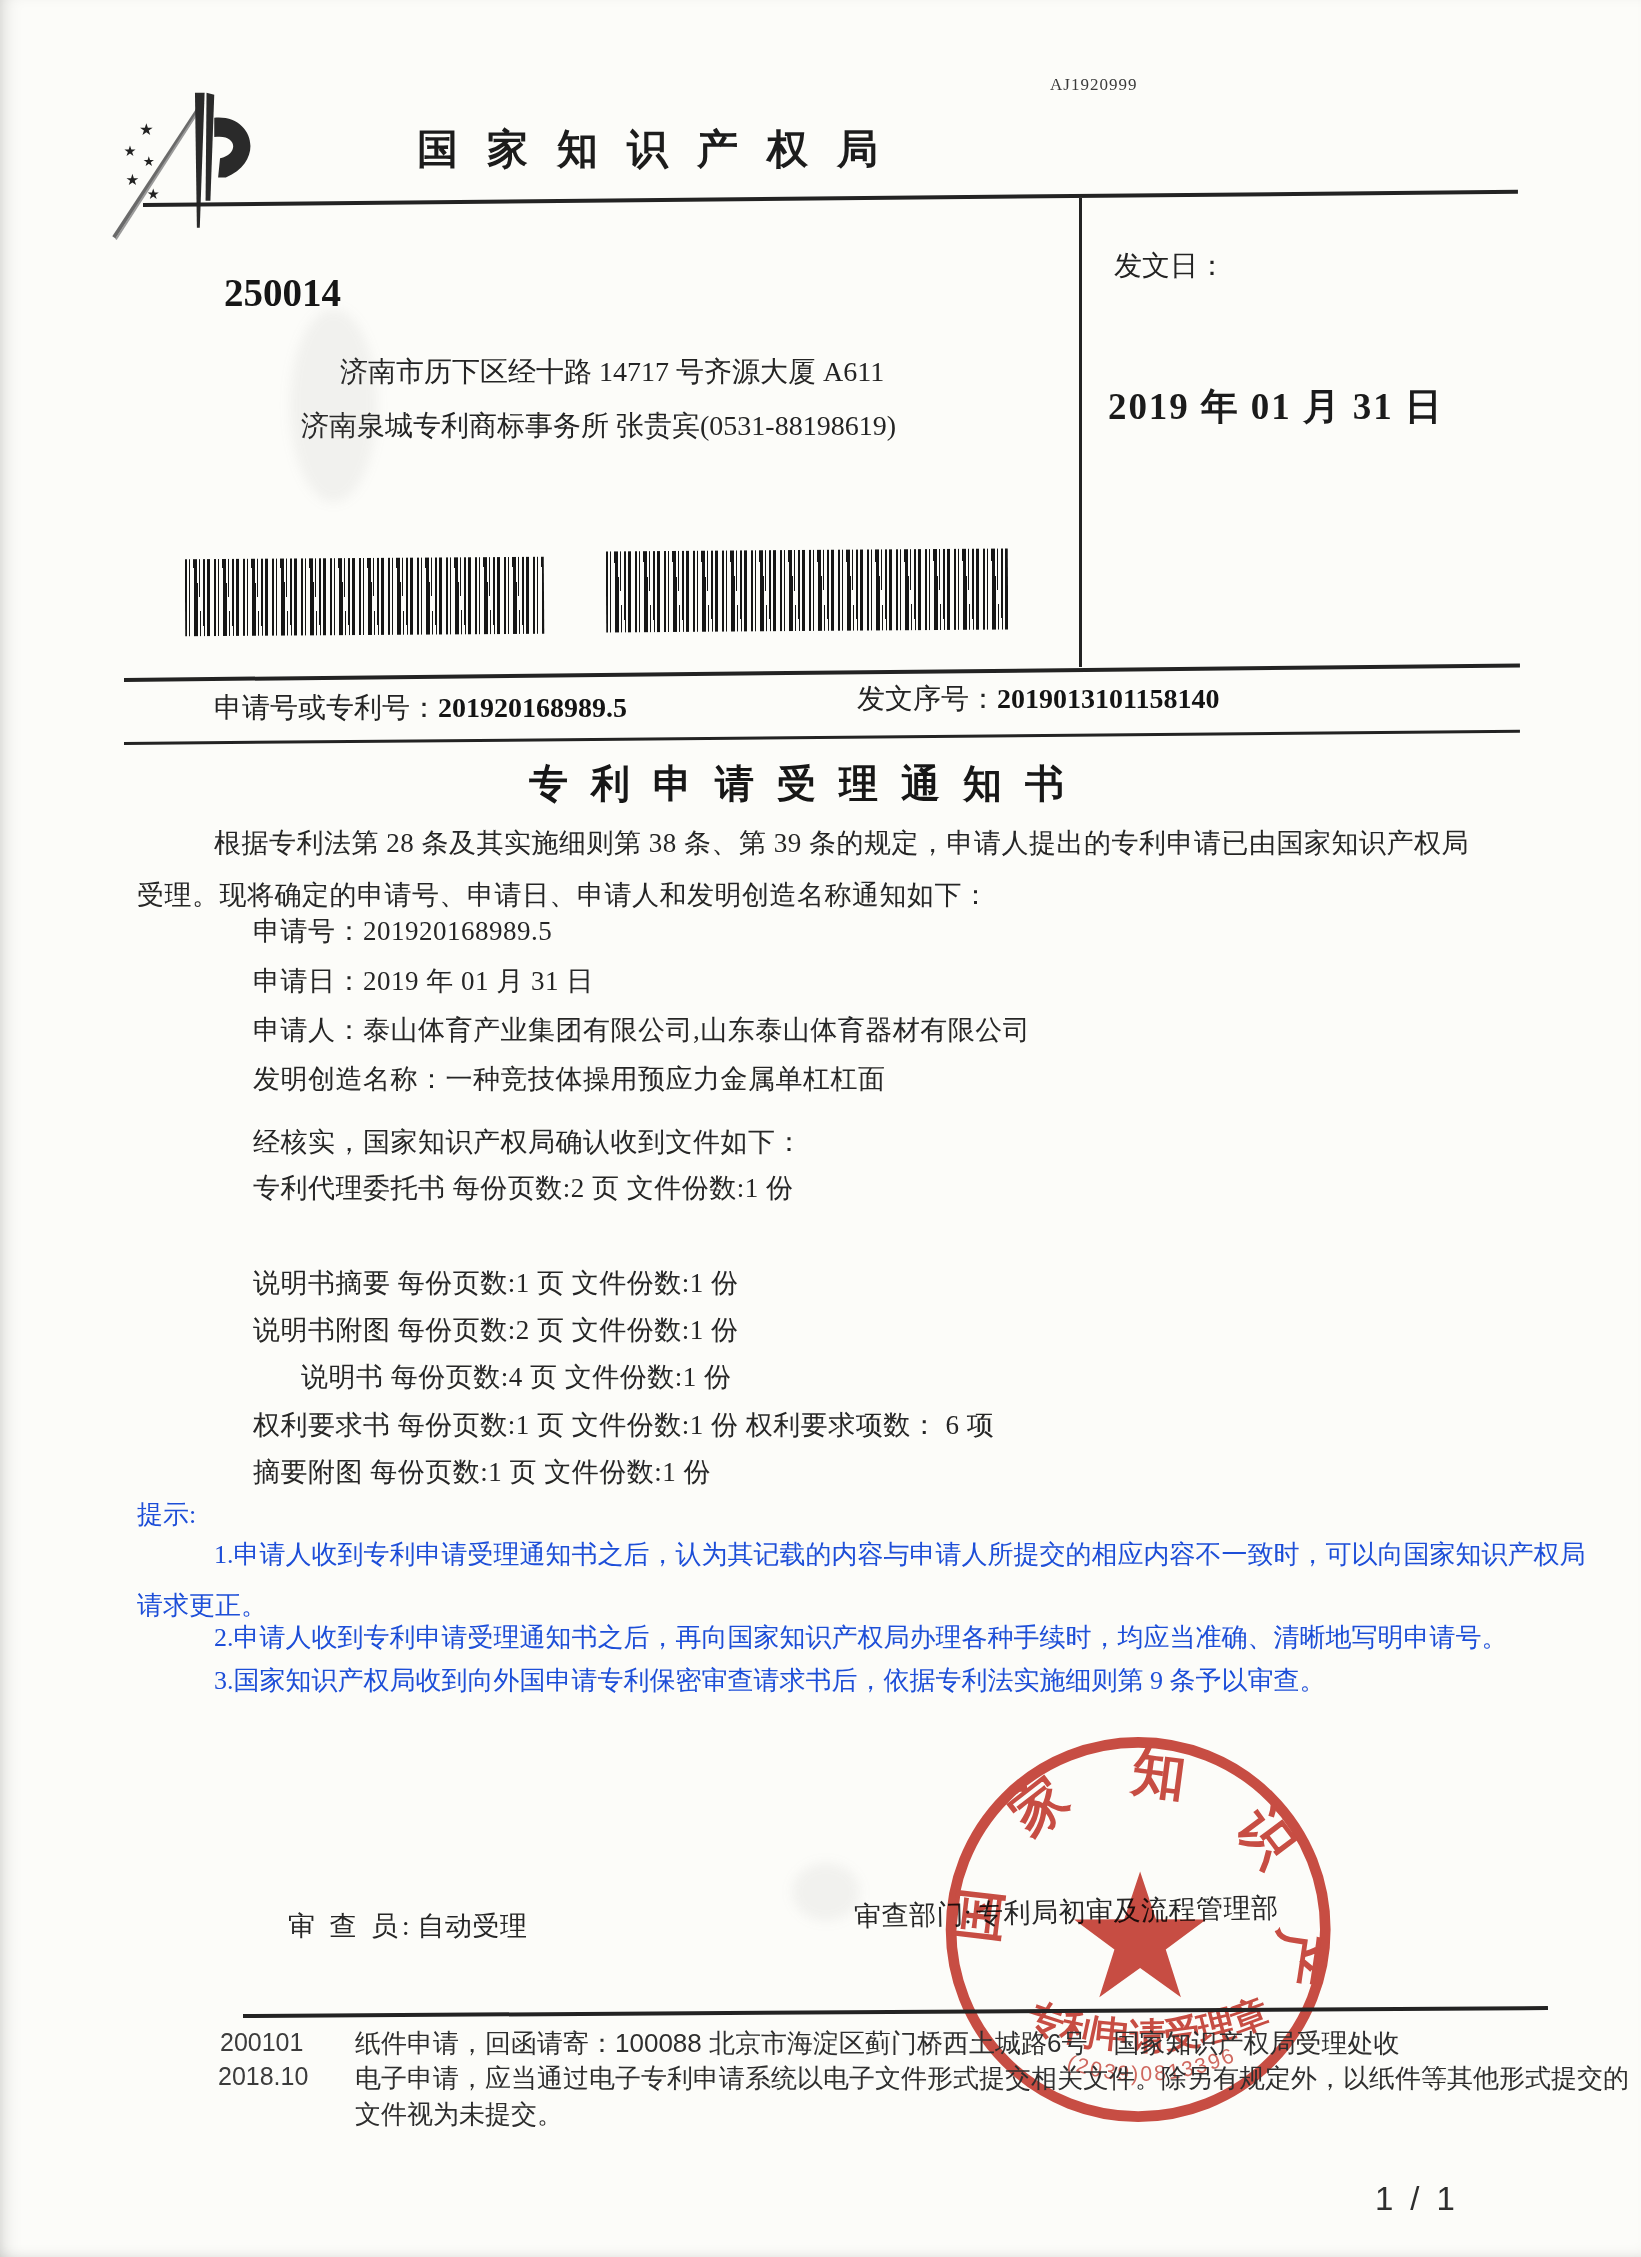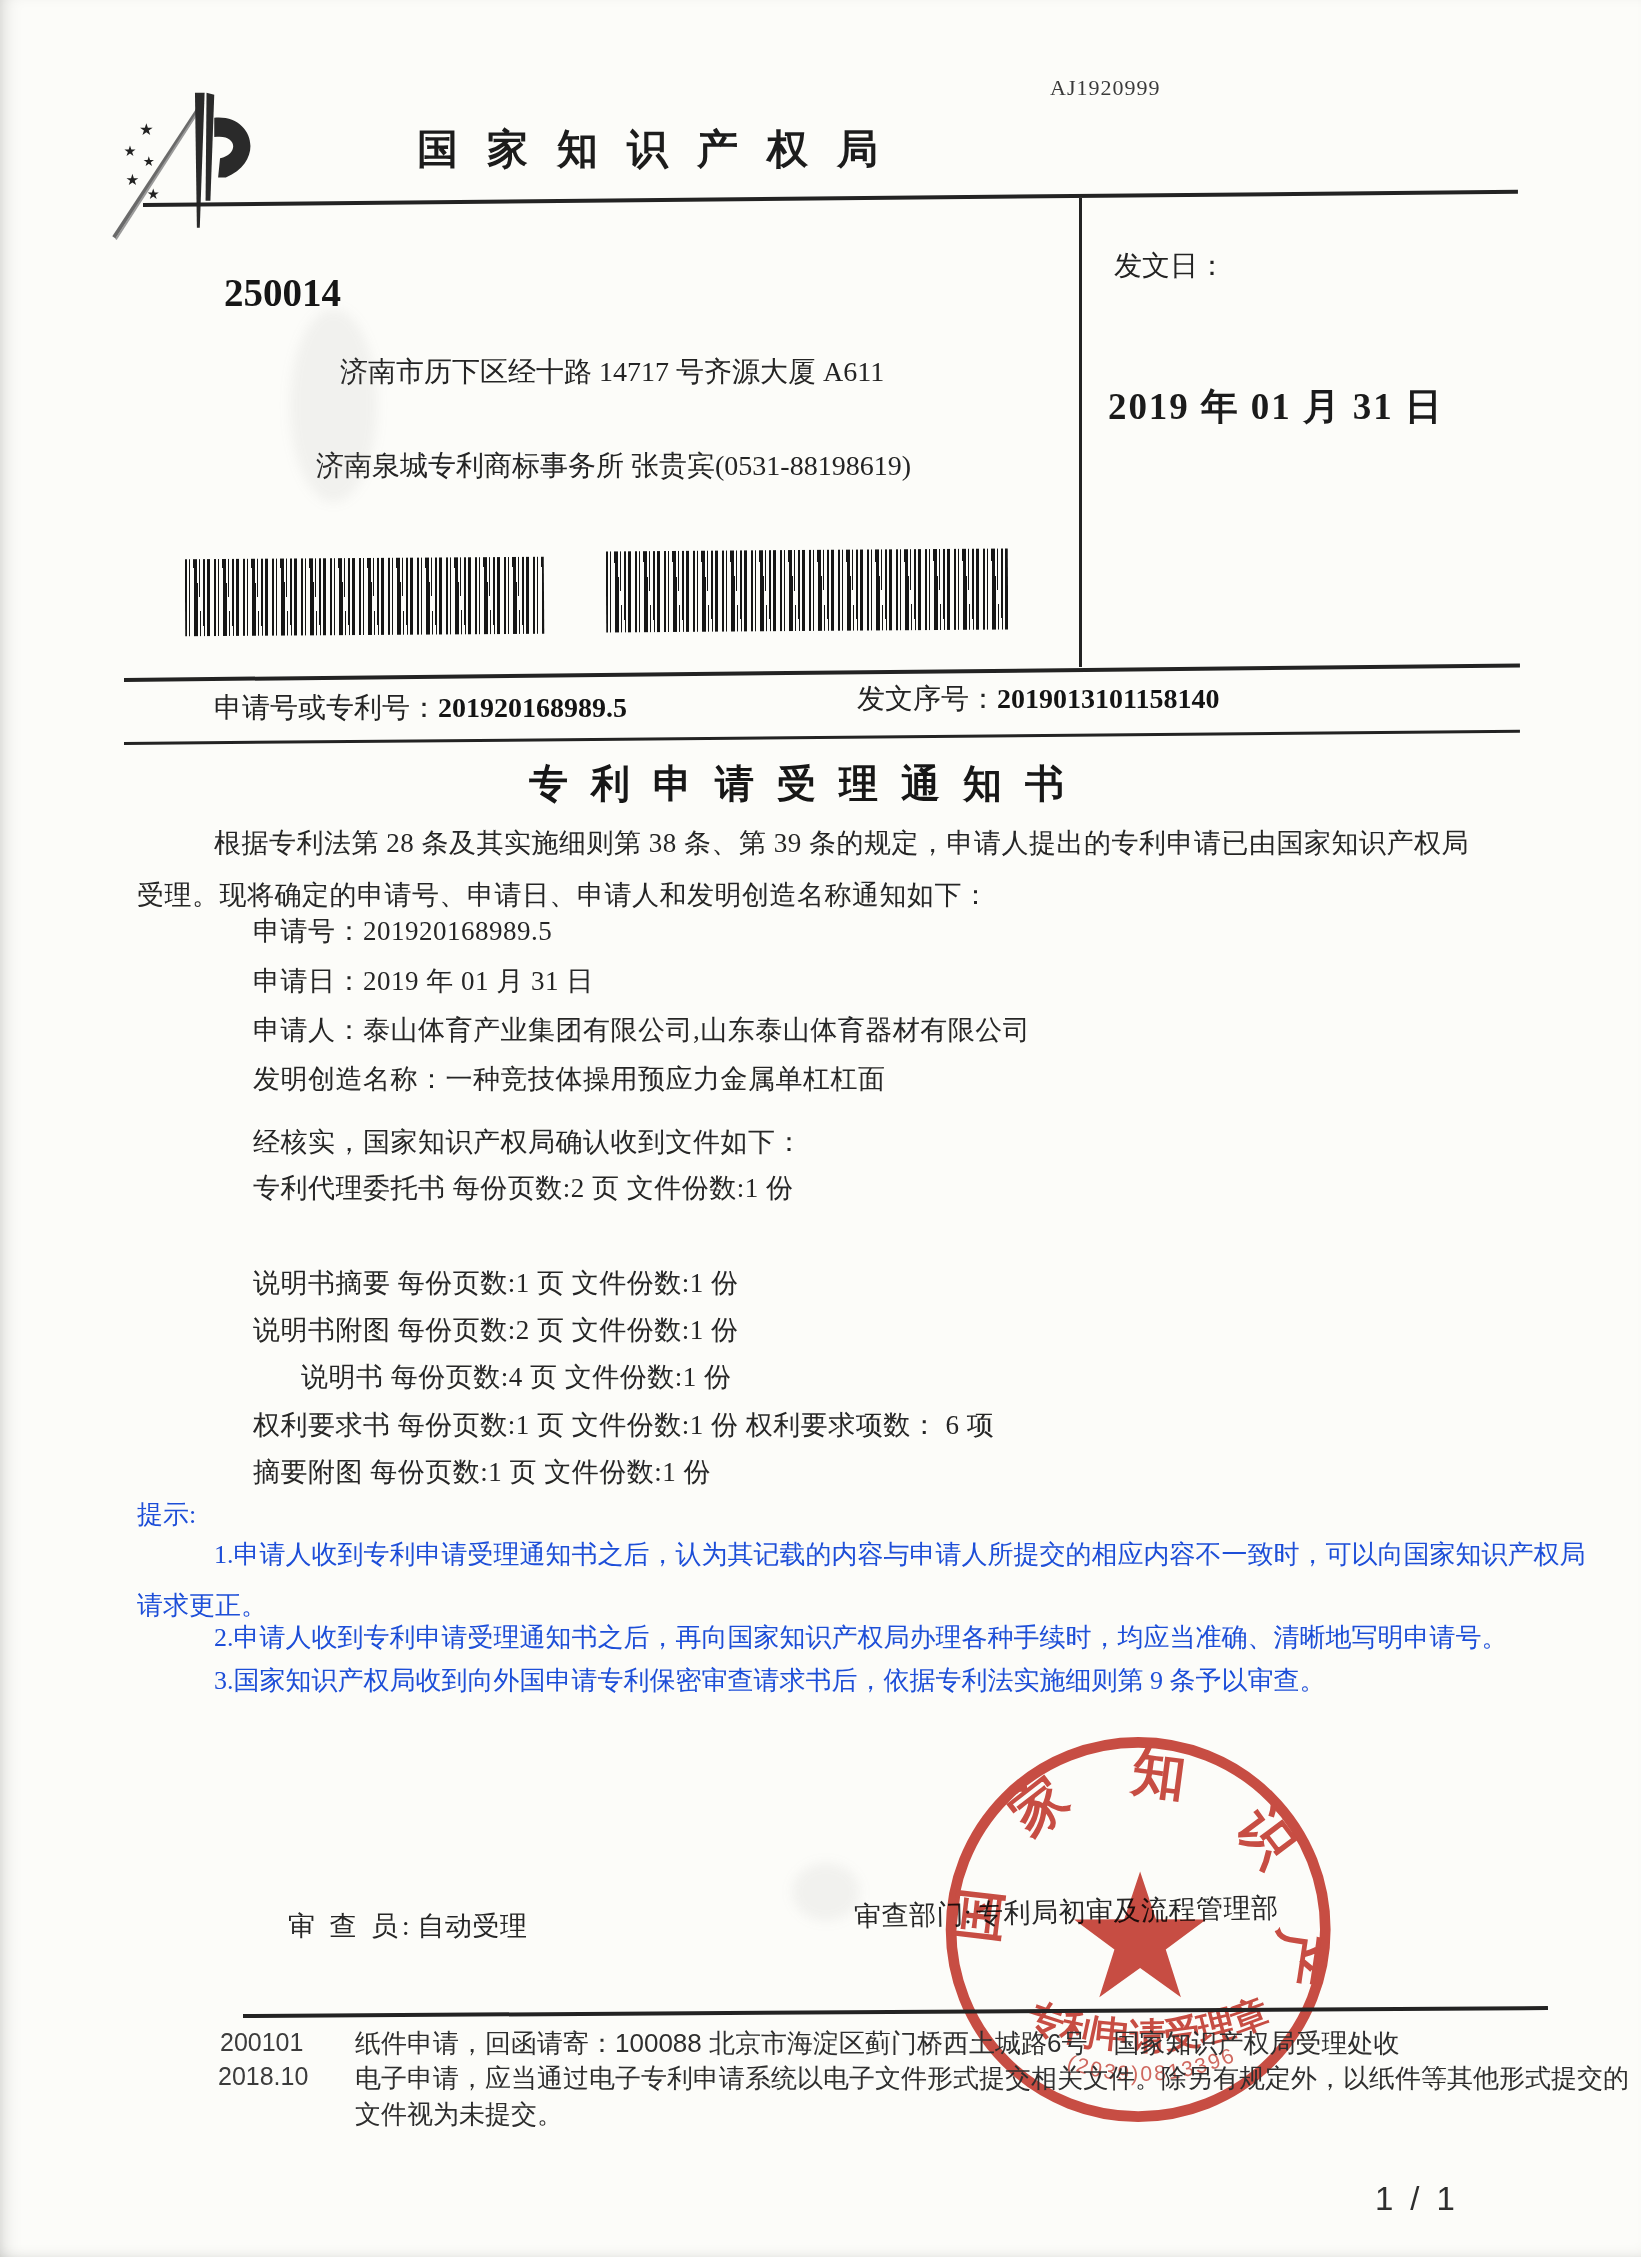--- a/index.html
+++ b/index.html
@@ -9,21 +9,21 @@
     margin:0 auto;
     background:#fcfcf9;
     overflow:hidden;
     font-family:"Liberation Serif","DejaVu Serif",serif;
     color:#262626;
     box-shadow:inset 13.5px 0 21px -15.4px rgba(0,0,0,.25), inset 0 -9.7px 17.4px -13.5px rgba(0,0,0,.15);
   }
   .abs{position:absolute;white-space:nowrap;}
   .sans{font-family:"Liberation Sans","DejaVu Sans",sans-serif;}
   .rule{position:absolute;background:#232323;transform-origin:left center;}
-  .doc-code{font-size:22px;color:#3a3a3a;letter-spacing:1px;}
+  .doc-code{font-size:17px;color:#3a3a3a;letter-spacing:1px;}
   .agency{font-size:41px;font-weight:bold;letter-spacing:29px;color:#1c1c1c;}
   .postal{font-size:39px;font-weight:bold;color:#161616;}
   .addr{font-size:28px;color:#242424;}
   .lbl{font-size:28px;color:#242424;}
   .val{font-size:28px;font-weight:bold;color:#141414;}
   .bigdate{font-size:37px;font-weight:bold;color:#1b1b1b;letter-spacing:1.9px;}
   .notice-title{font-size:39px;font-weight:bold;letter-spacing:23px;color:#171717;}
   .body-line{font-size:27px;color:#262626;letter-spacing:0.5px;}
   .tip-line{font-size:26px;color:#1d4ed8;}
   .barcode{
@@ -62,21 +62,21 @@
     <path d="M112,34 C152,30 166,78 124,96 L116,96 L118,76 C138,72 136,50 112,54 Z" fill="#2a2a2a"></path>
   </svg>
 
   <div class="abs agency" style="left:417px;top:122px;">国家知识产权局</div>
 
   <div class="rule" style="left:143px;top:203px;width:1375px;height:3.9px;transform:rotate(-0.55deg);"></div>
   <div class="rule" style="left:1079px;top:198px;width:2.9px;height:469px;"></div>
 
   <div class="abs postal" style="left:224px;top:270px;">250014</div>
   <div class="abs addr" style="left:340px;top:353px;">济南市历下区经十路 14717 号齐源大厦 A611</div>
-  <div class="abs addr" style="left:316px;top:407px;margin-top:40px;">济南泉城专利商标事务所 张贵宾(0531-88198619)</div>
+  <div class="abs addr" style="left:301px;top:407px;">济南泉城专利商标事务所 张贵宾(0531-88198619)</div>
 
   <div class="abs lbl" style="left:1114px;top:247px;">发文日：</div>
   <div class="abs bigdate" style="left:1108px;top:382px;">2019 年 01 月 31 日</div>
 
   <div class="barcode" style="left:185px;top:558px;width:359px;height:77px;transform:rotate(-0.4deg);"></div>
   <div class="barcode" style="left:606px;top:550px;width:402px;height:81px;transform:rotate(-0.4deg);"></div>
 
   <div class="rule" style="left:124px;top:678px;width:1396px;height:3.9px;transform:rotate(-0.6deg);"></div>
 
   <div class="abs" style="left:214px;top:689px;">

